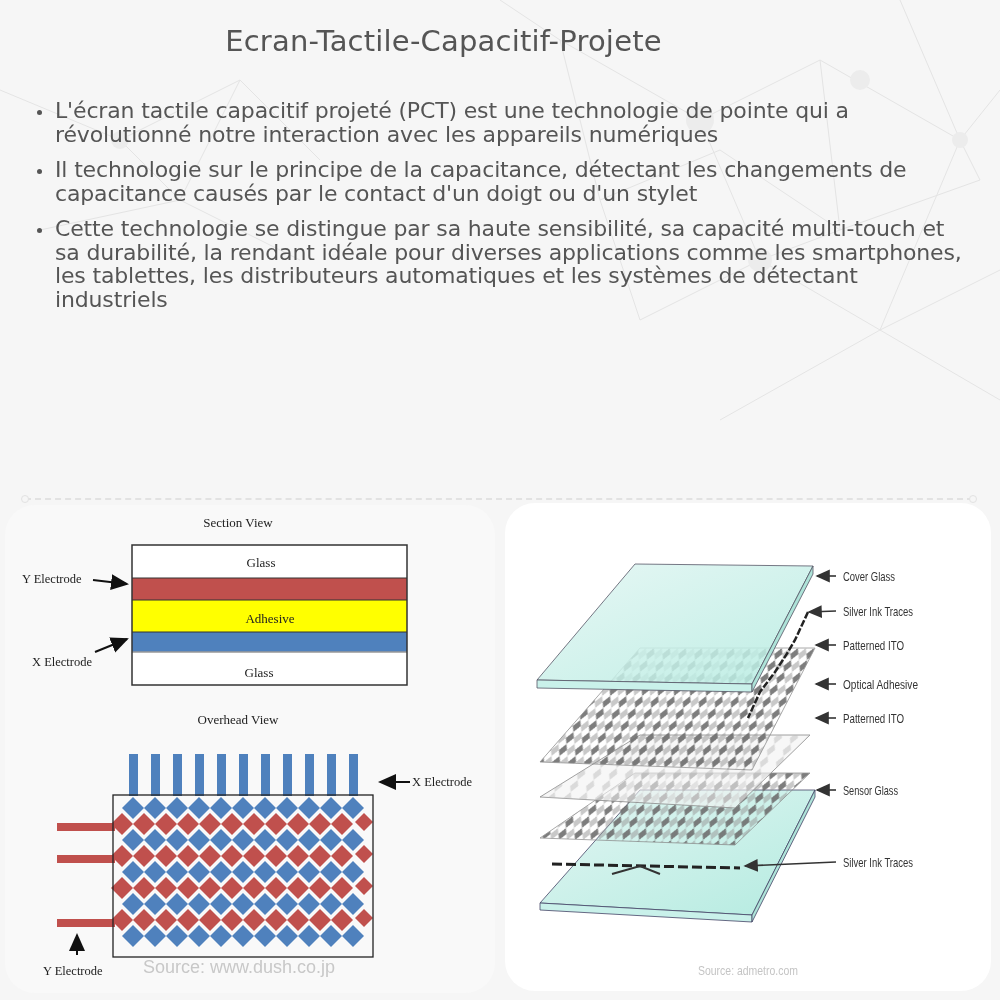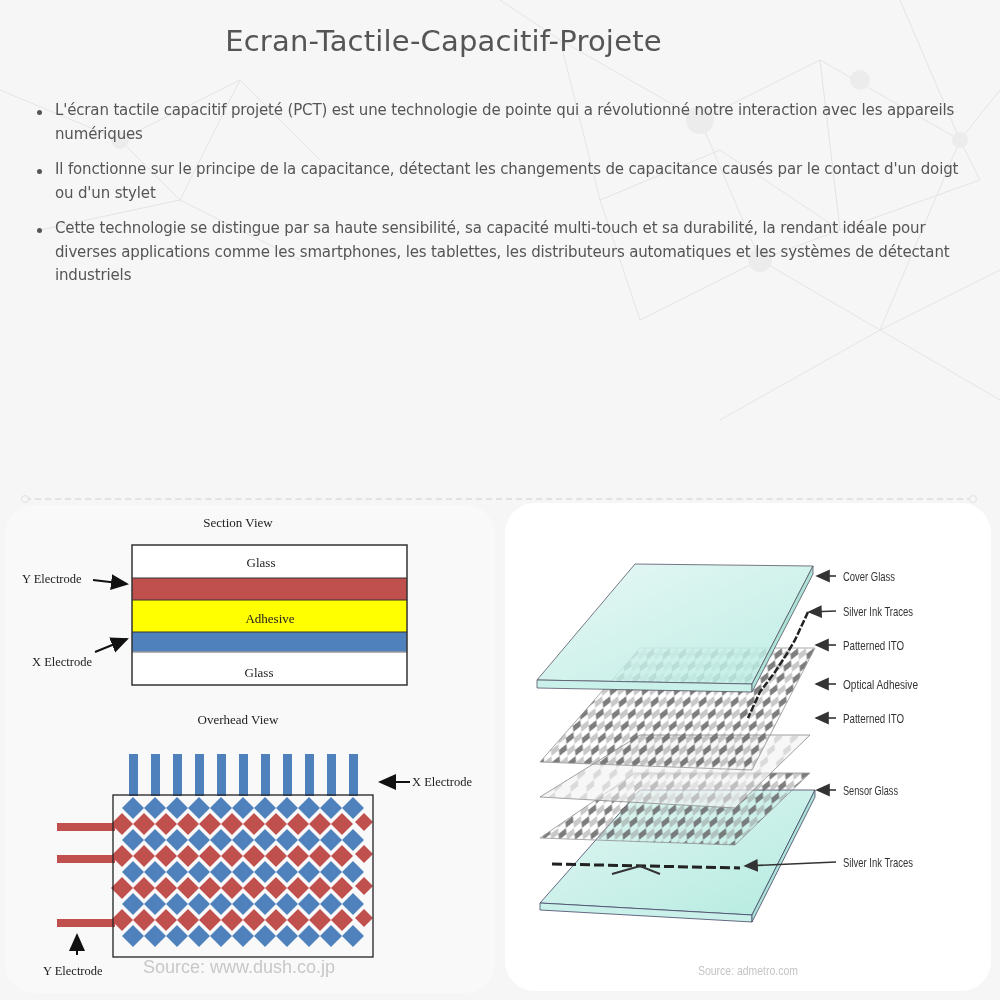--- a/index.html
+++ b/index.html
@@ -11,21 +11,21 @@
   }
   .bg-net { position: absolute; left: 0; top: 0; width: 1000px; height: 480px; pointer-events: none; }
   .title {
     position: absolute; left: 0; top: 24px; width: 887px; text-align: center;
     font-size: 29px; color: #555; letter-spacing: 0.2px; margin: 0; font-weight: normal;
   }
   ul.bullets {
     position: absolute; left: 32px; top: 99px; width: 940px; margin: 0; padding: 0; list-style: none;
   }
   ul.bullets li {
-    position: relative; padding-left: 23px; font-size: 15px; line-height: 23.5px;
+    position: relative; padding-left: 23px; font-size: 22px; line-height: 23.5px;
     color: #555; margin-bottom: 12px; letter-spacing: -0.15px;
   }
   ul.bullets li::before {
     content: ""; position: absolute; left: 5px; top: 11px; width: 5px; height: 5px;
     border-radius: 50%; background: #555;
   }
   .divider {
     position: absolute; left: 25px; top: 498px; width: 948px; height: 0;
     border-top: 2px dashed #e2e2e2;
   }
@@ -64,21 +64,21 @@
     <circle cx="960" cy="140" r="8"></circle>
     <circle cx="760" cy="260" r="12"></circle>
     <circle cx="120" cy="140" r="9"></circle>
   </g>
 </svg>
 
 <h1 class="title">Ecran-Tactile-Capacitif-Projete</h1>
 
 <ul class="bullets">
   <li>L'écran tactile capacitif projeté (PCT) est une technologie de pointe qui a révolutionné notre interaction avec les appareils numériques</li>
-  <li>Il fonctionne sur le principe de la capacitance, détectant les changements de capacitance causés par le contact d'un doigt ou d'un stylet</li>
+  <li>Il technologie sur le principe de la capacitance, détectant les changements de capacitance causés par le contact d'un doigt ou d'un stylet</li>
   <li>Cette technologie se distingue par sa haute sensibilité, sa capacité multi-touch et sa durabilité, la rendant idéale pour diverses applications comme les smartphones, les tablettes, les distributeurs automatiques et les systèmes de détectant industriels</li>
 </ul>
 
 <div class="divider">
   <span class="dot" style="left:-4px"></span>
   <span class="dot" style="right:-4px"></span>
 </div>
 
 <div class="card-left"></div>
 <div class="card-right"></div>

